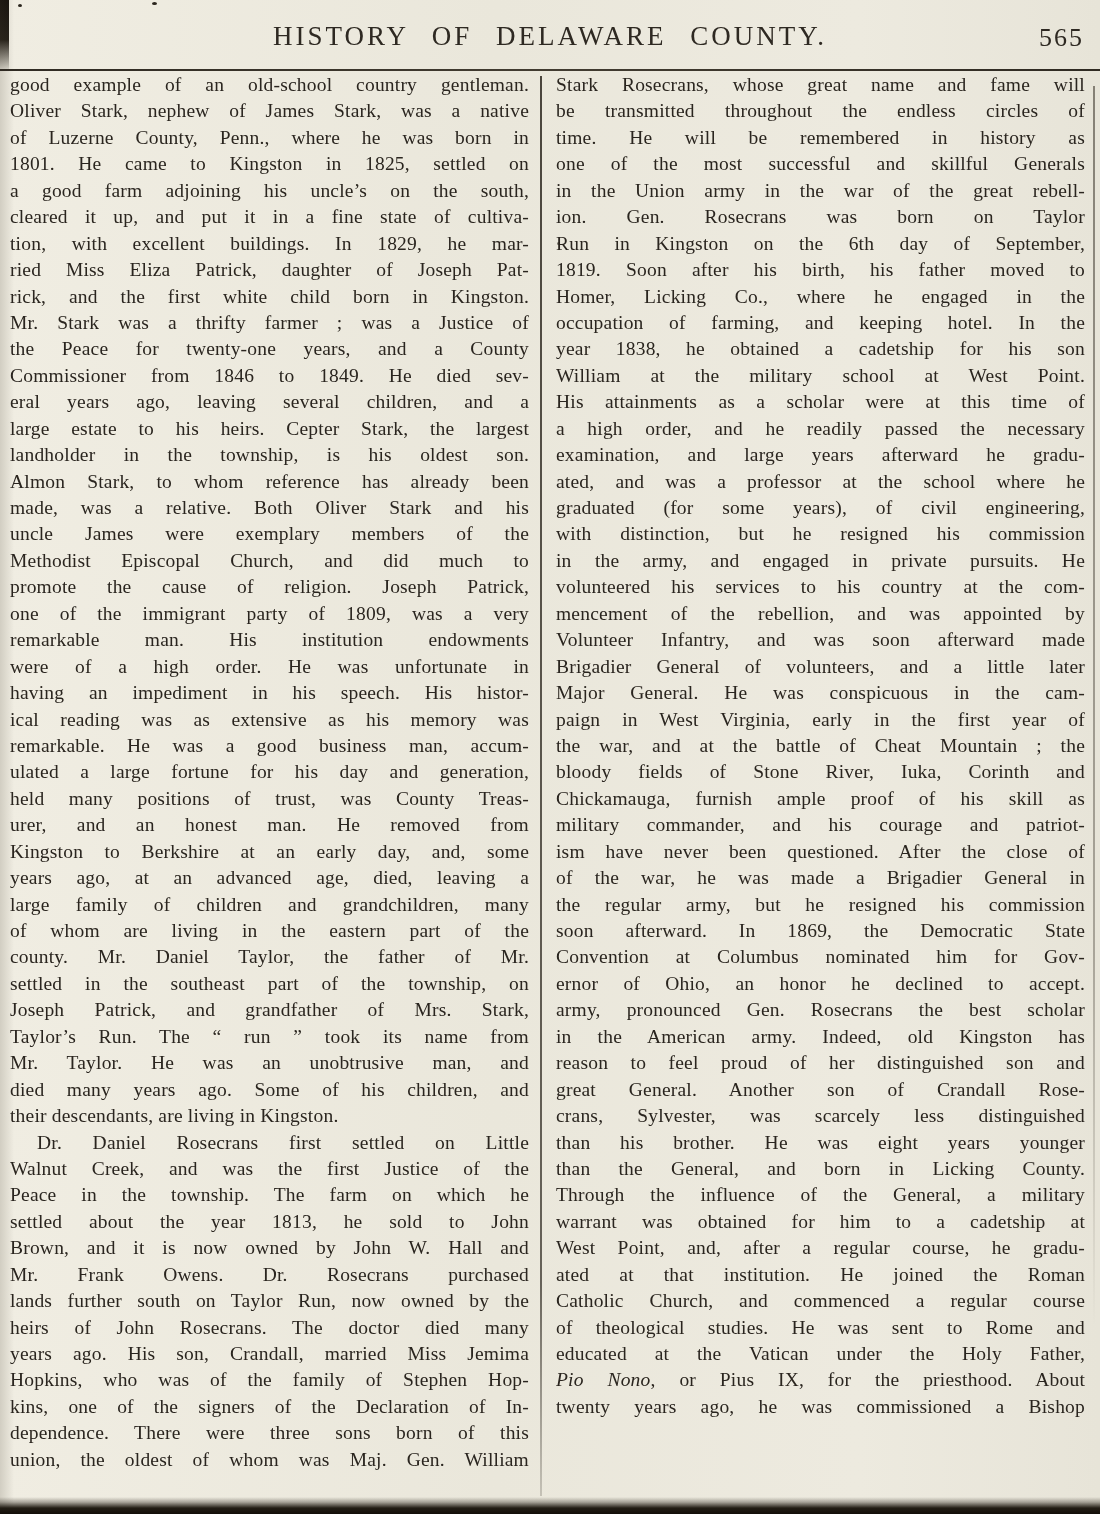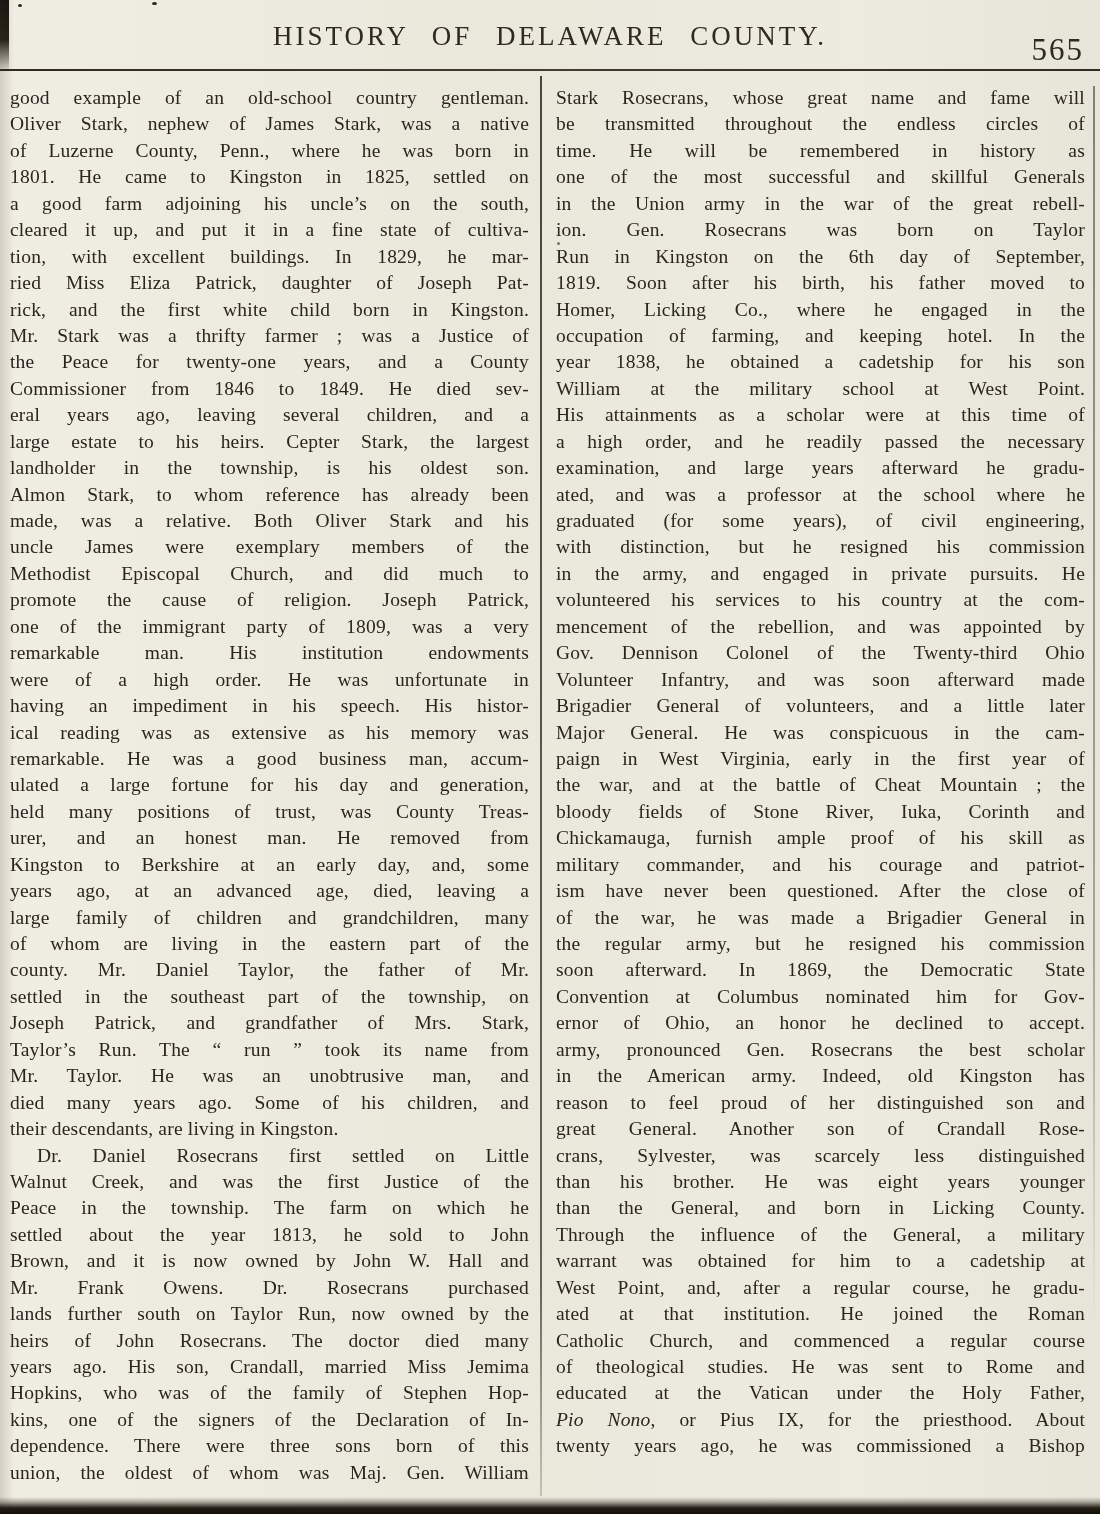--- a/index.html
+++ b/index.html
@@ -13,29 +13,29 @@
     overflow:hidden;
   }
   
   .running-title {
     position:absolute; top:21px; left:0; width:100%;
     text-align:center;
     font-size:27px; letter-spacing:3px; word-spacing:14px;
     color:#2e2922;
   }
   .folio {
-    position:absolute; top:32px; right:16px;
-    font-size:31px; letter-spacing:2px; color:#2e2922;
+    position:absolute; top:23px; right:16px;
+    font-size:26px; letter-spacing:2px; color:#2e2922;
   }
   .header-rule {
     position:absolute; top:69px; left:0; width:1100px; height:2px;
     background:linear-gradient(90deg,#2f2a22 0%, #423c31 50%, #2f2a22 100%);
   }
   
-  .column { position:absolute; top:85px; }
+  .column { position:absolute; top:72px; }
   .column.left  { left:10px;  width:519px; }
   .column.right { left:556px; width:529px; }
   .line {
     font-size:19.5px;
     line-height:26.45px;
     text-align:justify;
     text-align-last:justify;
     letter-spacing:0.2px;
     overflow:hidden;
     max-height:26.45px;
@@ -152,21 +152,20 @@
       <div class="line">William at the military school at West Point.</div>
       <div class="line">His attainments as a scholar were at this time of</div>
       <div class="line">a high order, and he readily passed the necessary</div>
       <div class="line">examination, and large years afterward he gradu-</div>
       <div class="line">ated, and was a professor at the school where he</div>
       <div class="line">graduated (for some years), of civil engineering,</div>
       <div class="line">with distinction, but he resigned his commission</div>
       <div class="line">in the army, and engaged in private pursuits. He</div>
       <div class="line">volunteered his services to his country at the com-</div>
       <div class="line">mencement of the rebellion, and was appointed by</div>
-      <div class="line">Gov. Dennison Colonel of the Twenty-third Ohio</div>
       <div class="line">Volunteer Infantry, and was soon afterward made</div>
       <div class="line">Brigadier General of volunteers, and a little later</div>
       <div class="line">Major General. He was conspicuous in the cam-</div>
       <div class="line">paign in West Virginia, early in the first year of</div>
       <div class="line">the war, and at the battle of Cheat Mountain ; the</div>
       <div class="line">bloody fields of Stone River, Iuka, Corinth and</div>
       <div class="line">Chickamauga, furnish ample proof of his skill as</div>
       <div class="line">military commander, and his courage and patriot-</div>
       <div class="line">ism have never been questioned. After the close of</div>
       <div class="line">of the war, he was made a Brigadier General in</div>

